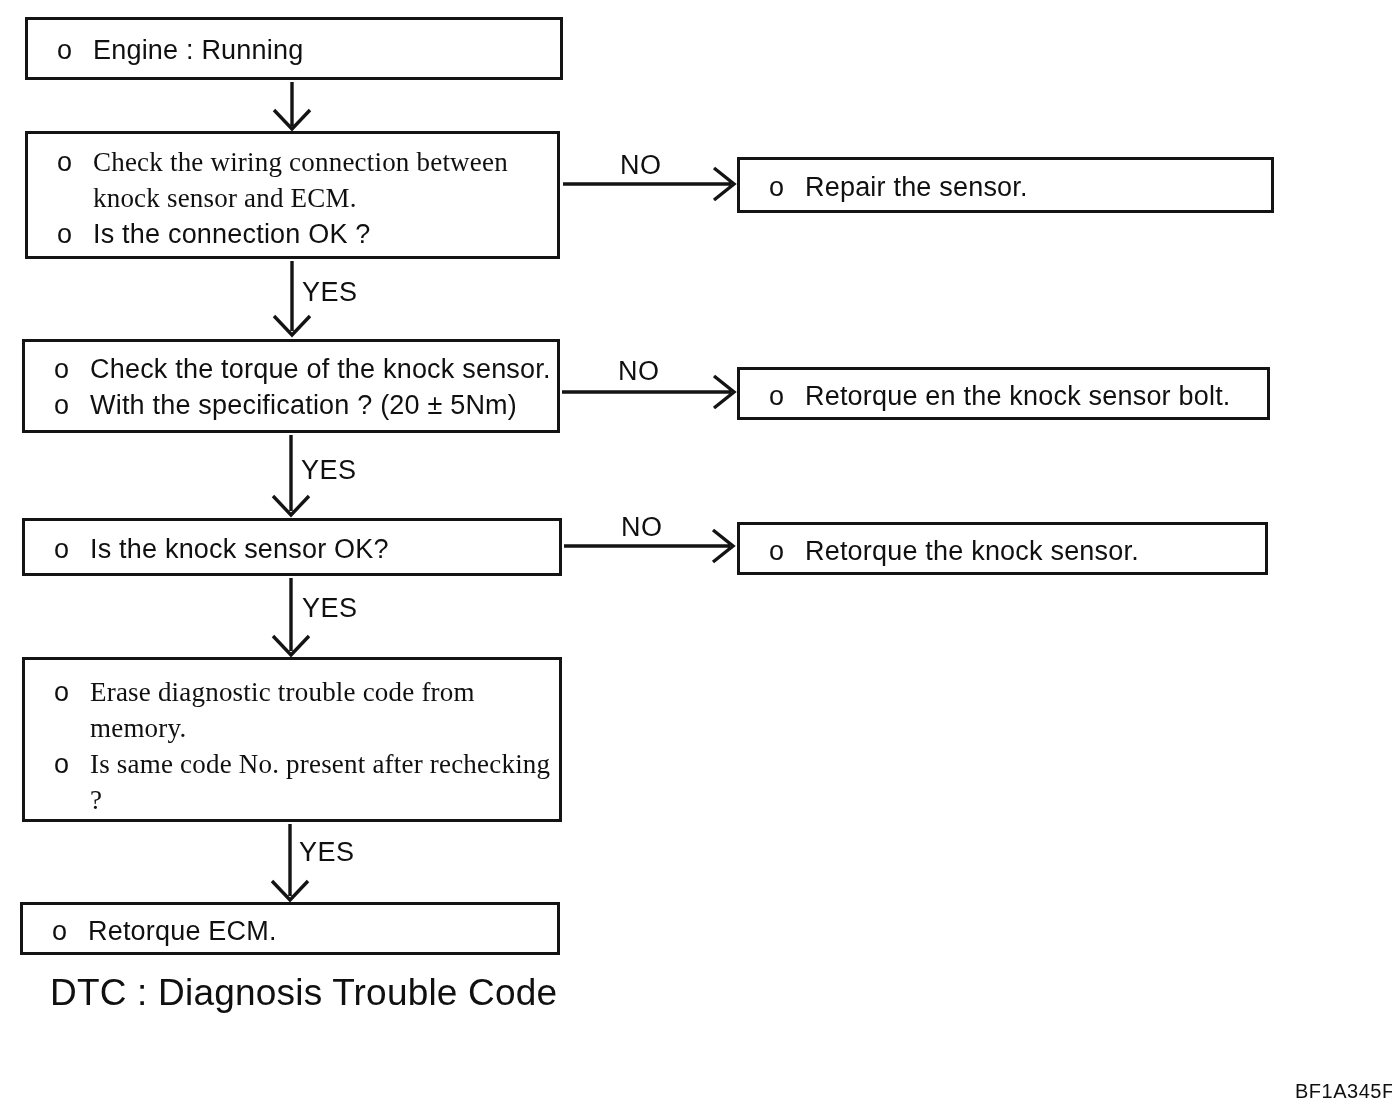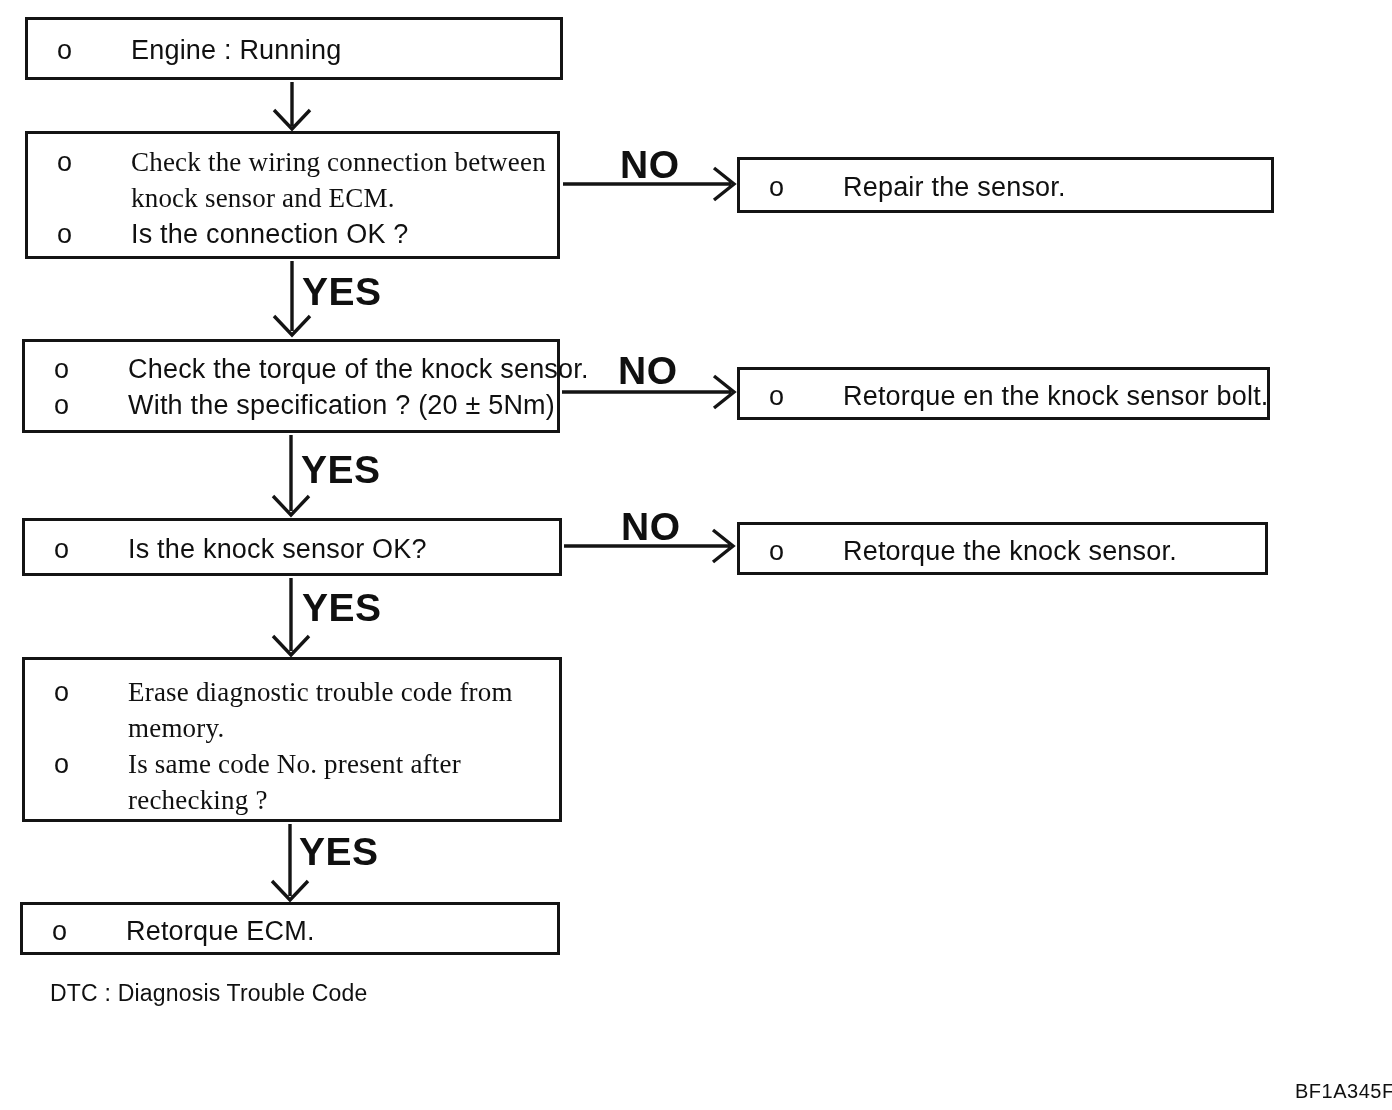--- a/index.html
+++ b/index.html
@@ -47,38 +47,36 @@
     font-size: 27px;
     line-height: 36px;
     letter-spacing: 0.2px;
   }
   .bullet {
     flex: 0 0 36px;
   }
   .txt {
     flex: 1 1 auto;
     white-space: nowrap;
-    margin-left: 38px;
   }
   .txt.wrap {
     white-space: normal;
     font-family: Liberation Serif, serif;
   }
   .edge-label {
     position: absolute;
-    font-size: 39px;
+    font-size: 27px;
     line-height: 30px;
     letter-spacing: 0.5px;
-    font-weight: bold;
   }
   .legend {
     position: absolute;
     left: 50px;
     top: 975px;
-    font-size: 23px;
+    font-size: 37px;
     line-height: 36px;
     letter-spacing: 0.2px;
   }
   .figcode {
     position: absolute;
     left: 1295px;
     top: 1080px;
     font-size: 20px;
     letter-spacing: 0.5px;
   }

